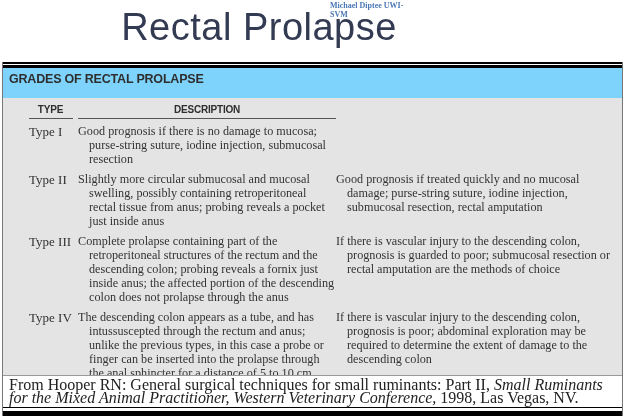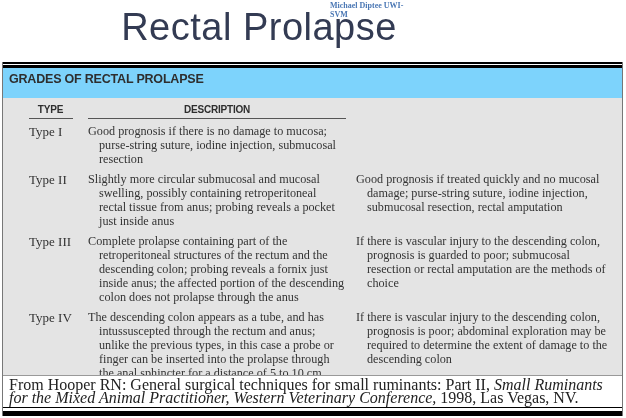--- a/index.html
+++ b/index.html
@@ -35,21 +35,21 @@
   .table-title{
     background:#7dd3fc;padding:4px 6px 12px;
     font-family:"Liberation Sans", sans-serif;font-weight:bold;
     font-size:12.5px;color:#2e2e2e;letter-spacing:-0.2px;
   }
   .table-body{
     background:#e4e4e4;flex:1;padding-top:6px;overflow:hidden;
   }
   .grid-row{
     display:grid;grid-template-columns:55px 258px 1fr;
-    column-gap:10px;padding:0 12px 0 20px;
+    padding:0 12px 0 20px;
   }
   .header-row{margin-bottom:3px;}
   .hcell{
     display:flex;flex-direction:column;align-items:center;
     font-family:"Liberation Sans", sans-serif;font-weight:bold;
     font-size:10px;letter-spacing:-0.2px;color:#2e2e2e;
   }
   .hrule{border-bottom:1.5px solid #555;width:100%;margin-top:3px;height:0;}
   .hrule.narrow{width:44px;}
   .body-row{padding-top:2px;padding-bottom:4px;}

